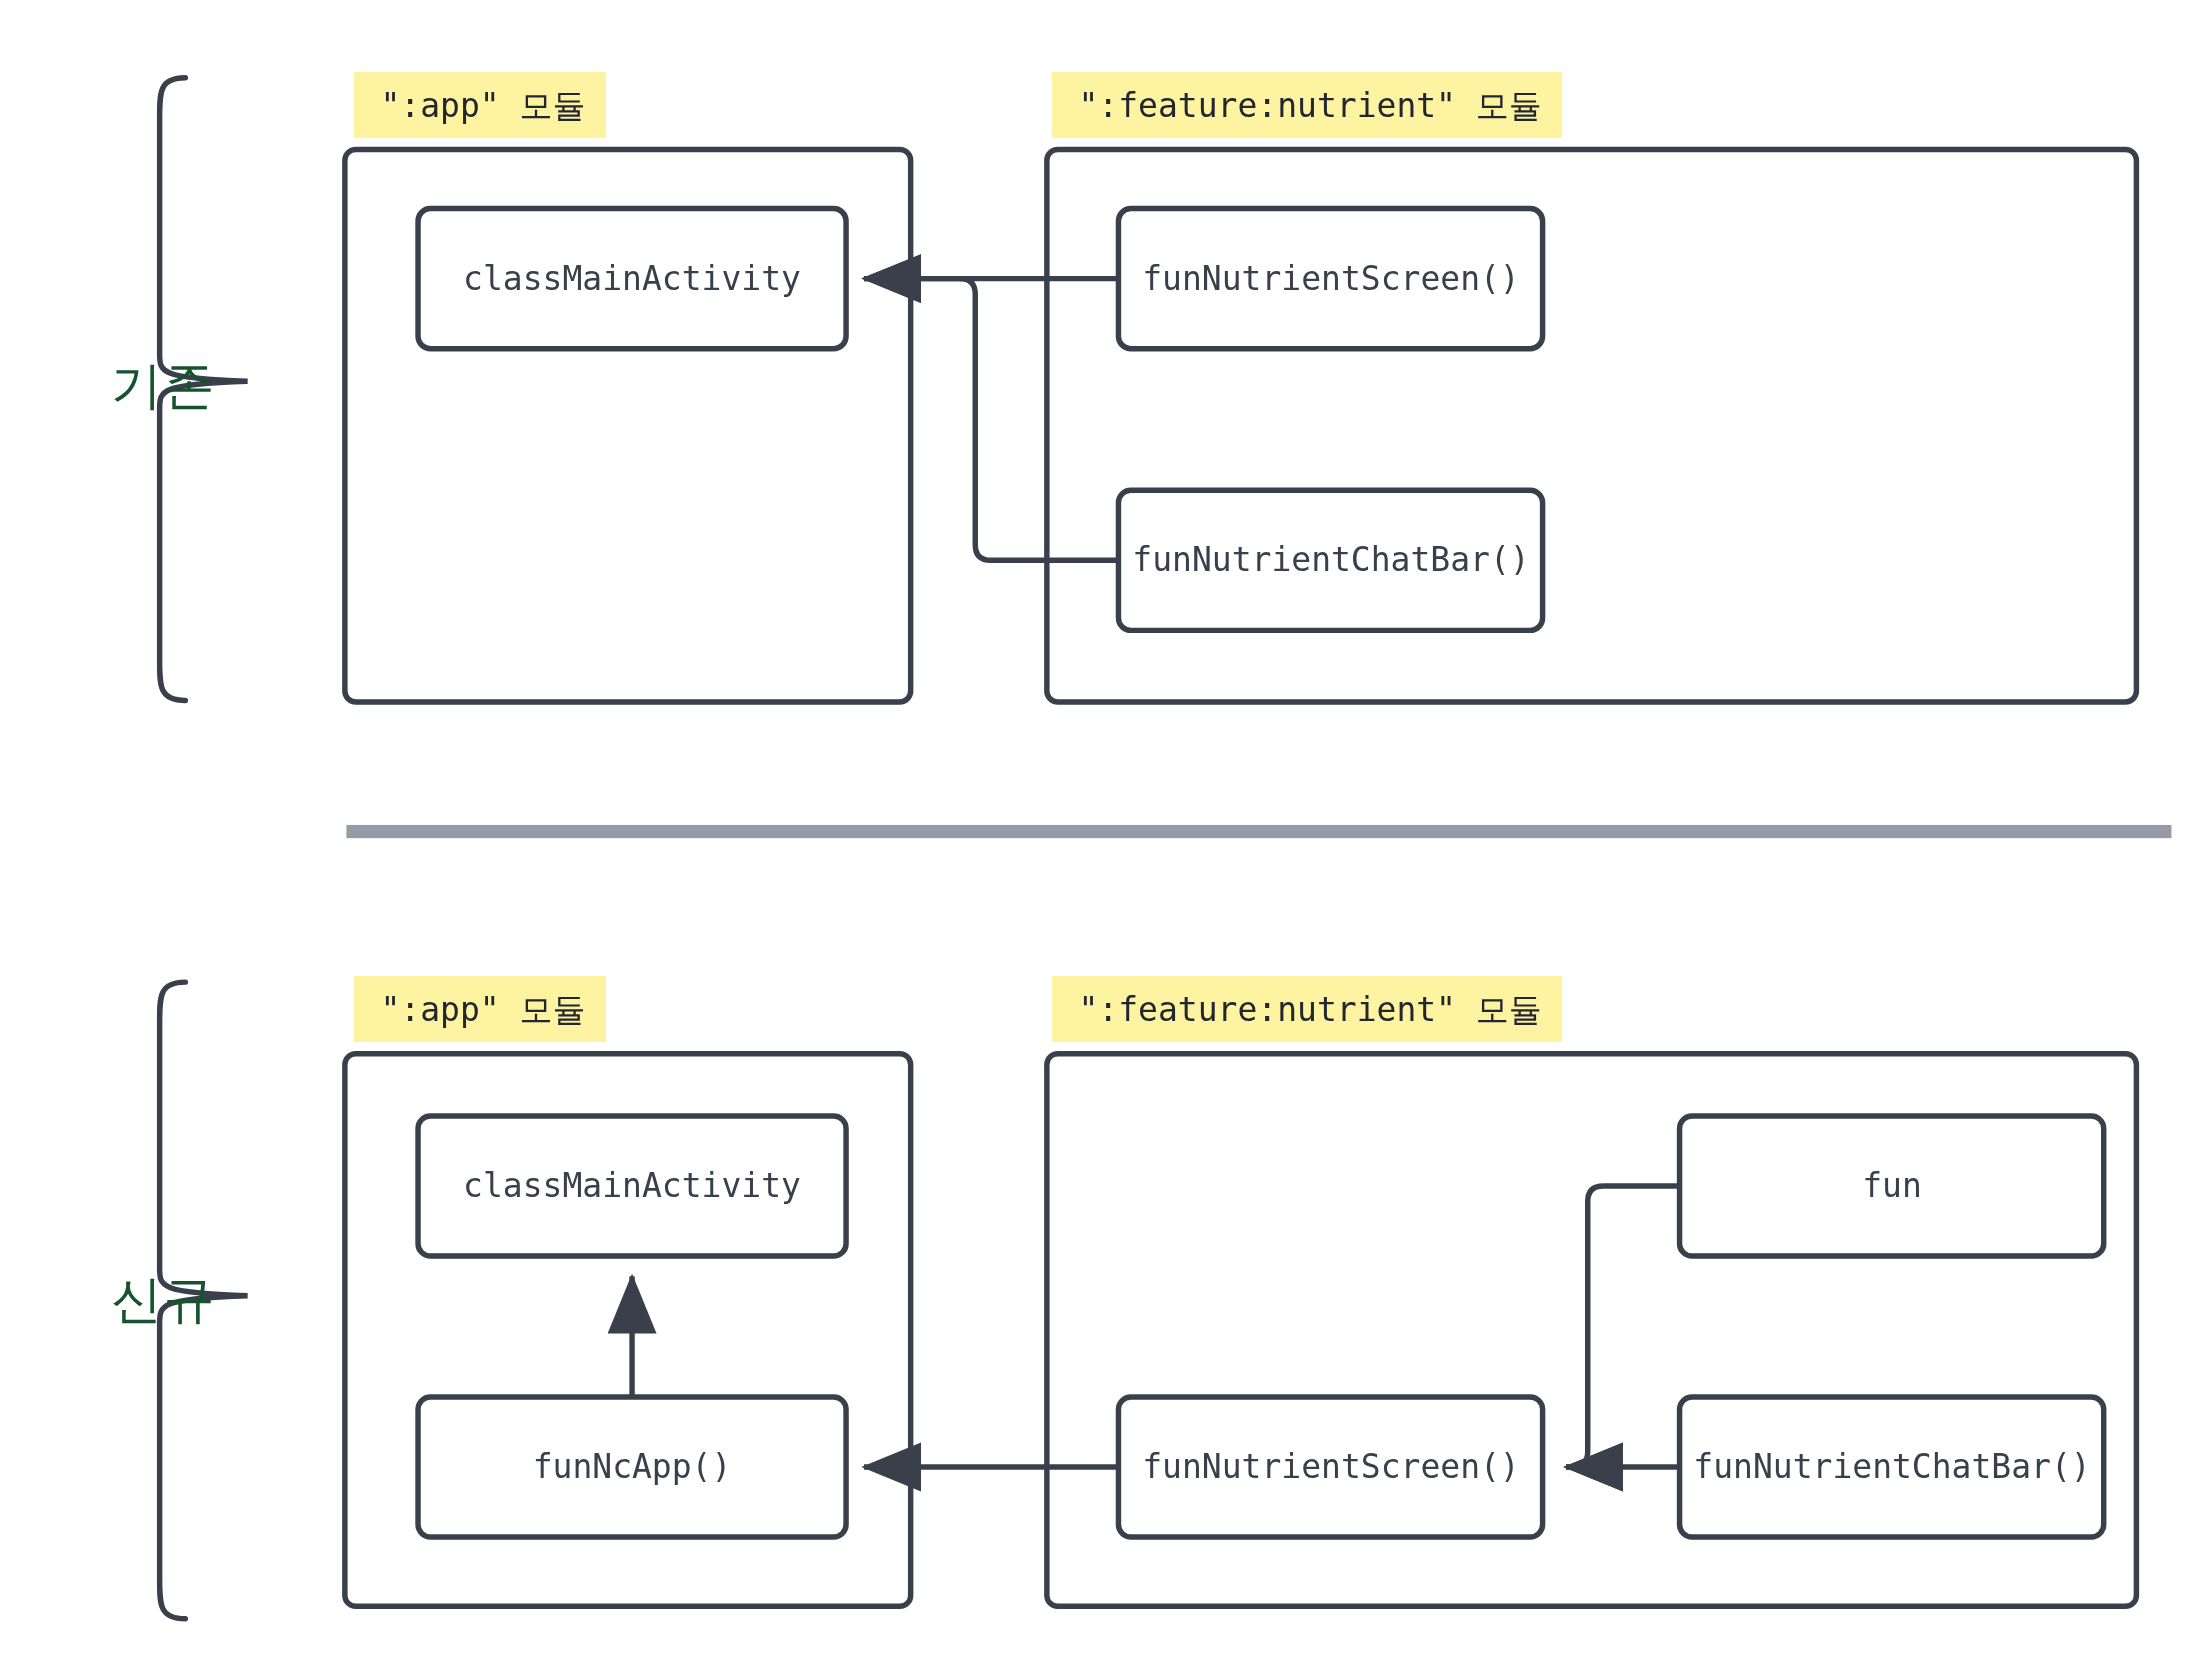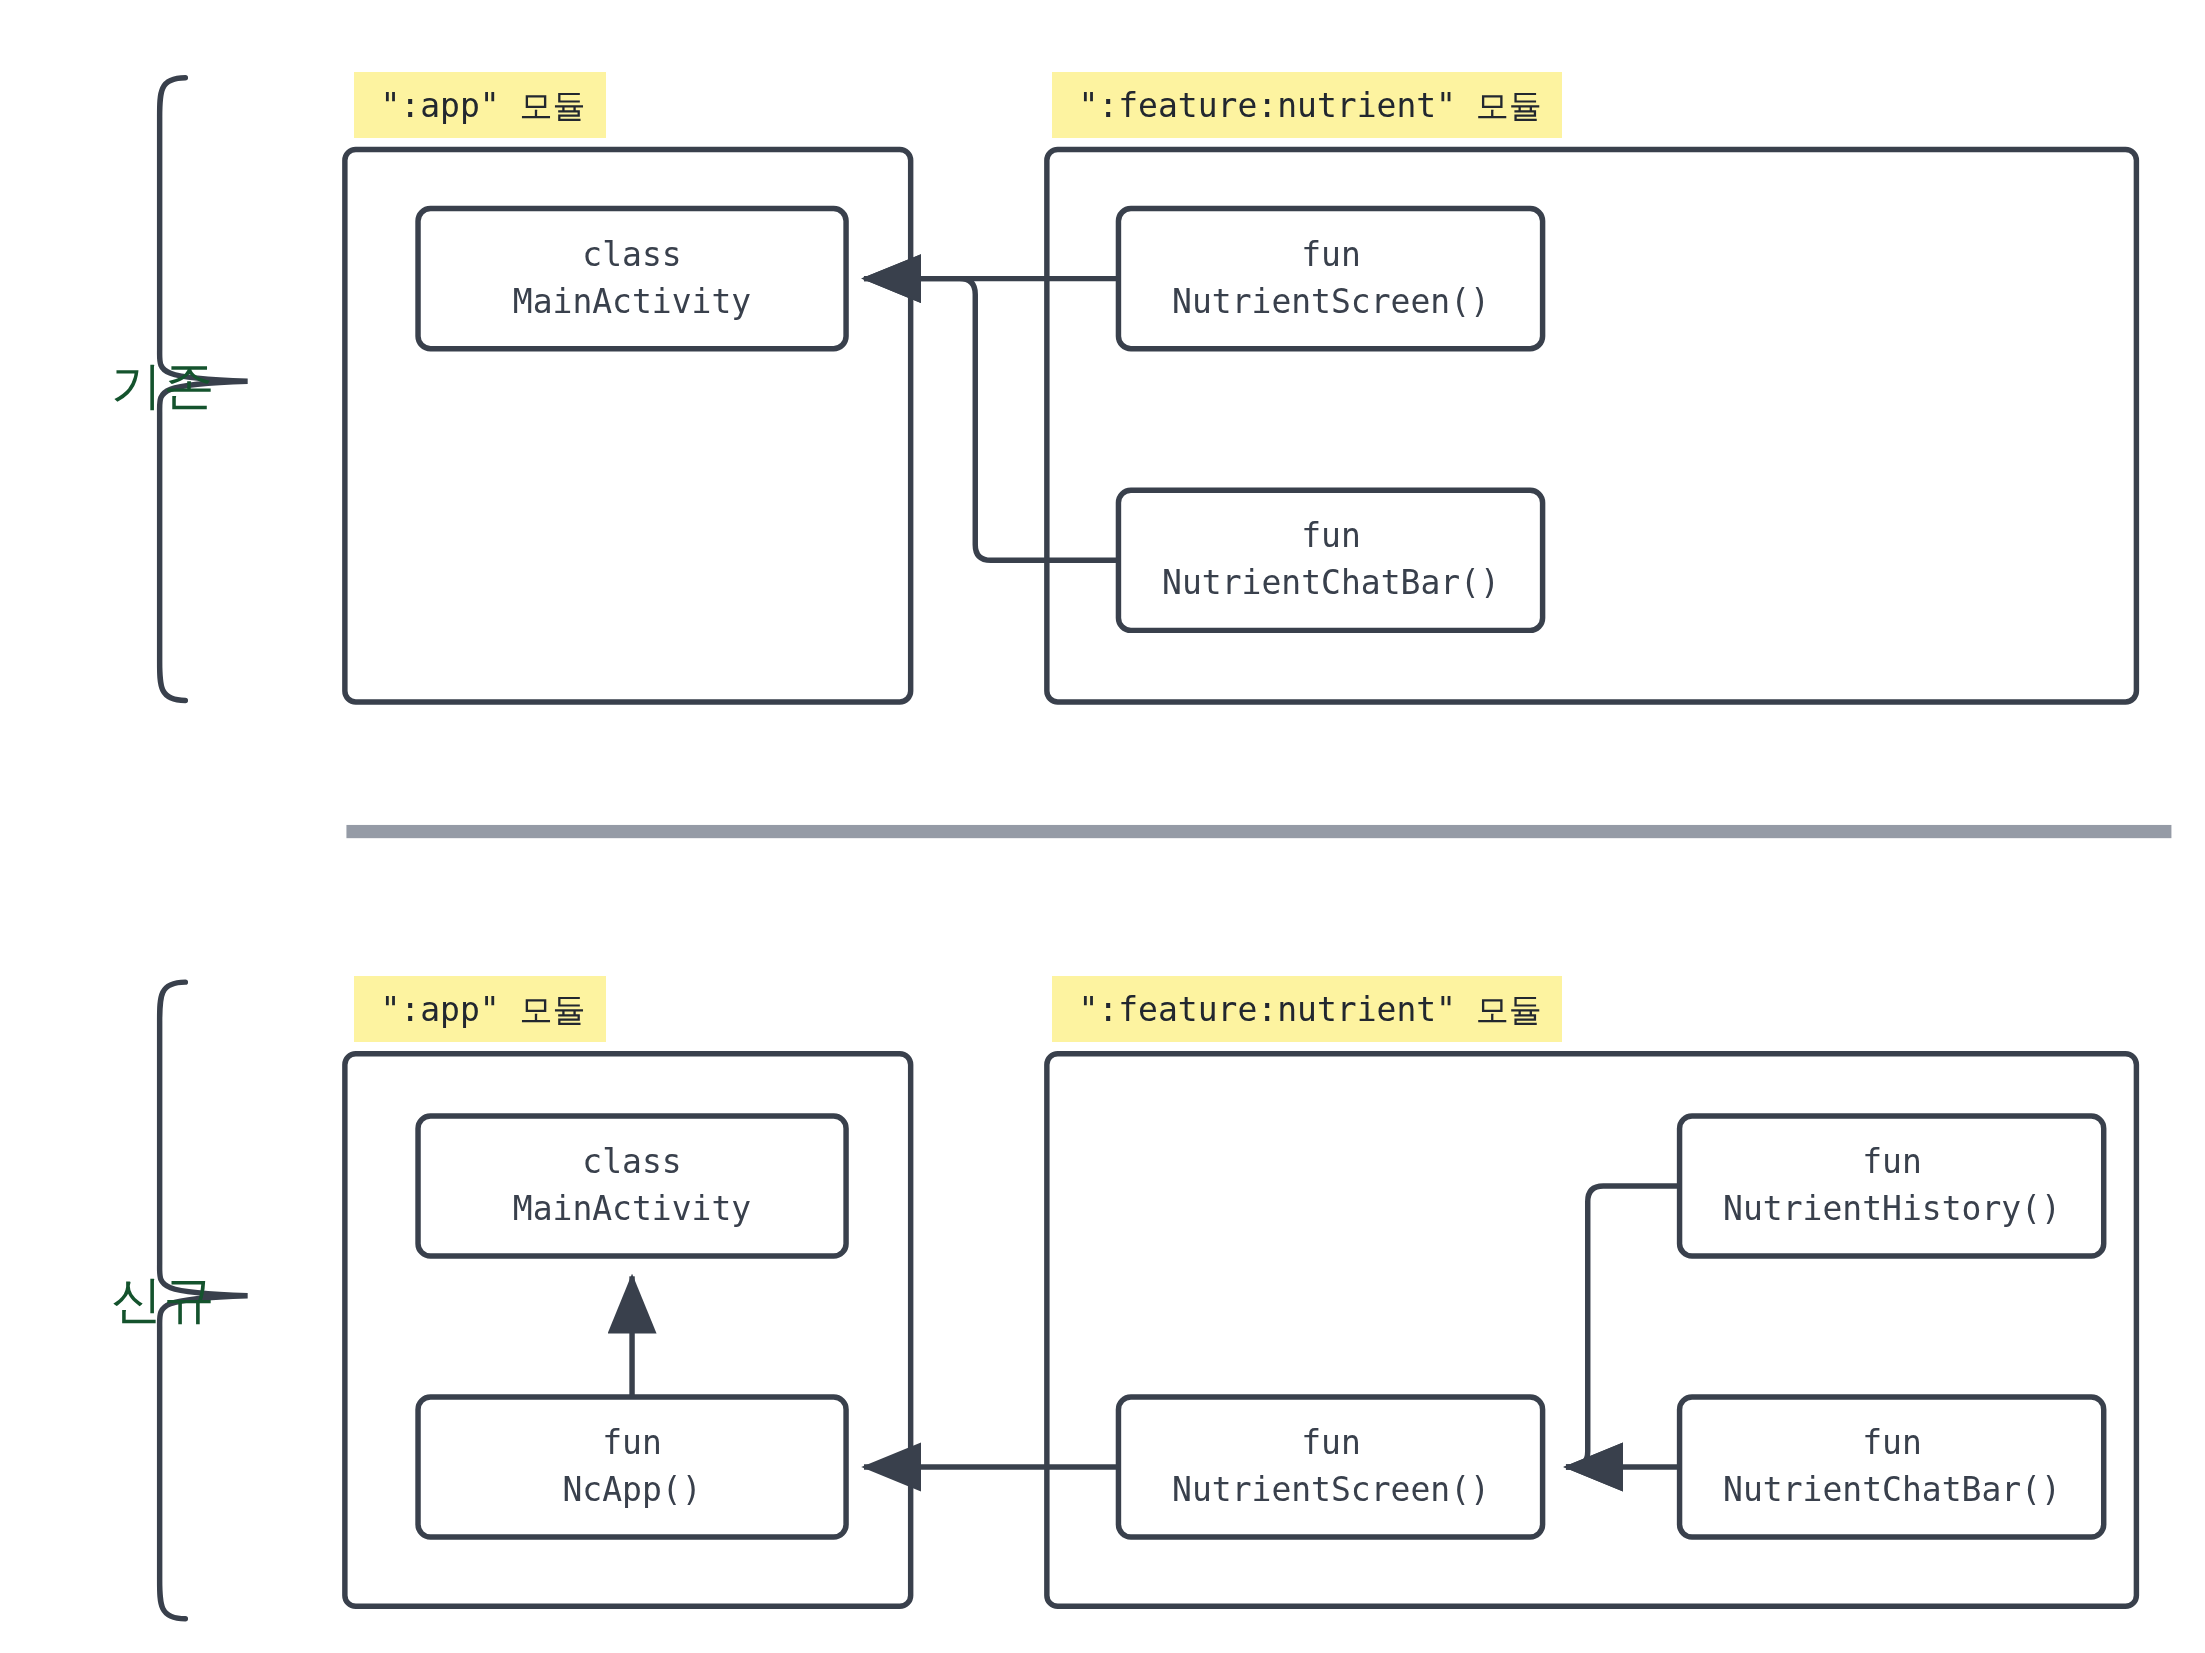--- a/index.html
+++ b/index.html
@@ -37,21 +37,21 @@
     font-family: "DejaVu Sans Mono", monospace;
     font-size: 33px;
     line-height: 1.0;
     padding: 17px 20px 15.6px 26.5px;
     white-space: nowrap;
     box-sizing: border-box;
   }
   .node-label {
     position: absolute;
     display: flex;
-    flex-direction: column;
+    flex-direction: row;
     align-items: center;
     justify-content: center;
     font-family: "DejaVu Sans Mono", monospace;
     font-size: 33px;
     line-height: 1.42;
     color: #39404c;
     white-space: nowrap;
     pointer-events: none;
   }
 </style>
@@ -159,21 +159,20 @@
     <span>NcApp()</span>
   </div>
 
   <div class="node-label" style="left:1119px; top:1397px; width:424px; height:140px;">
     <span>fun</span>
     <span>NutrientScreen()</span>
   </div>
 
   <div class="node-label" style="left:1680px; top:1116px; width:424px; height:140px;">
     <span>fun</span>
-    <span>NutrientHistory()</span>
   </div>
 
   <div class="node-label" style="left:1680px; top:1397px; width:424px; height:140px;">
     <span>fun</span>
     <span>NutrientChatBar()</span>
   </div>
 
 </div>
 
 

